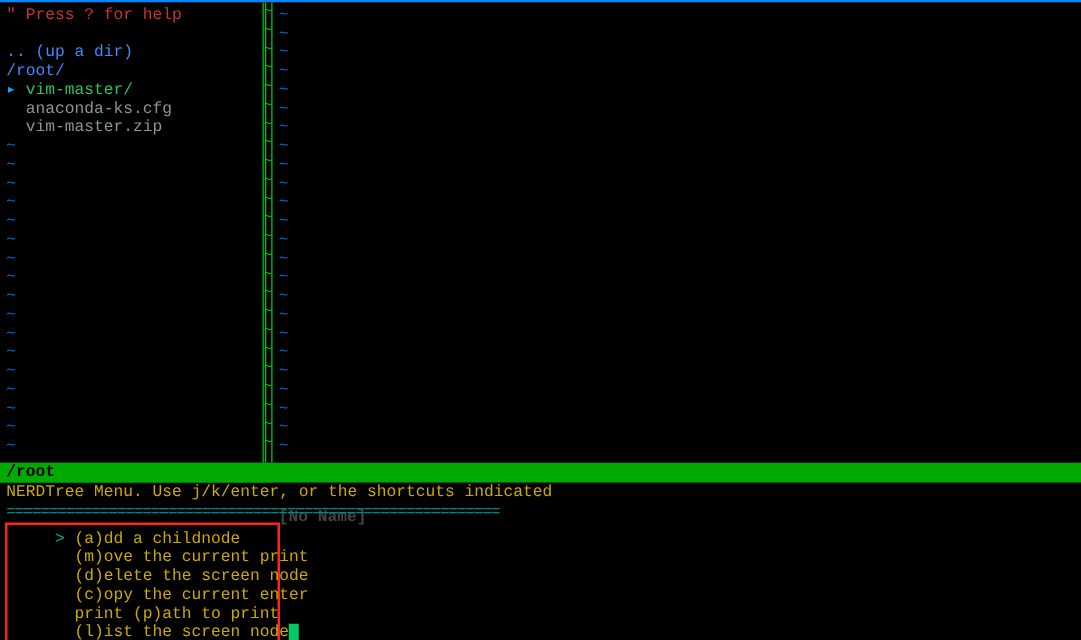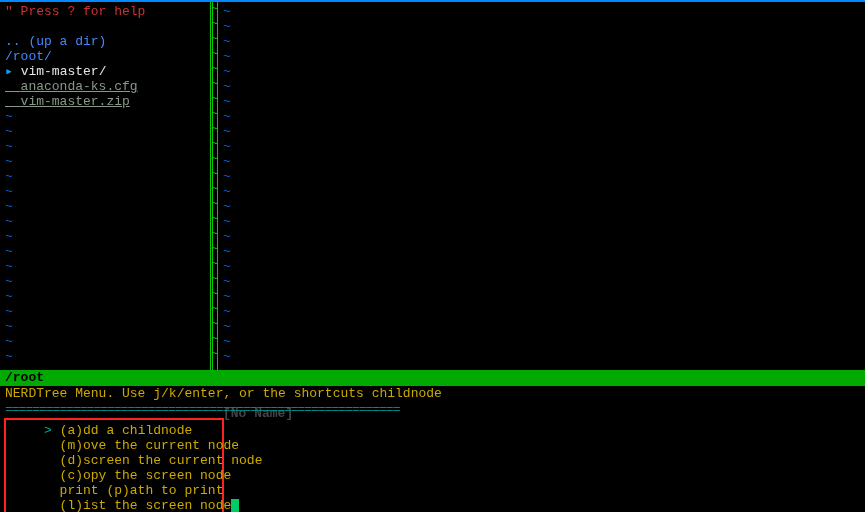--- a/index.html
+++ b/index.html
@@ -44,22 +44,22 @@
     }
     .pane-right {
       flex: 1;
       background: #000;
       padding: 2px 5px;
     }
     .help-text { color: #cc3333; }
     .updir { color: #4488ff; }
     .root-path { color: #4488ff; }
     .tree-marker { color: #00aaff; }
-    .folder { color: #e5e5e5; }
-    .file-gray { color: #889988; text-decoration: underline; }
+    .folder { color: #22c55e; }
+    .file-gray { color: #889988; }
     .tilde { color: #0066dd; }
     .divider-tilde { color: #00cc00; font-size: 12px; }
     .status-bar {
       display: flex;
       height: 16px;
       background: #00aa00;
       color: #000;
       font-weight: bold;
     }
     .status-left {
@@ -191,23 +191,23 @@
     <div class="tilde">~</div>
     <div class="tilde">~</div>
   </div>
 </div>
 
 <div class="status-bar">
   <div class="status-left">/root</div>
   <div class="status-right">[No Name]</div>
 </div>
 
-<div class="menu-prompt">NERDTree Menu. Use j/k/enter, or the shortcuts childnode</div>
+<div class="menu-prompt">NERDTree Menu. Use j/k/enter, or the shortcuts indicated</div>
 <div class="separator-line">==========================================================</div>
 
 <div class="menu-box">
   <div class="menu-item"><span class="menu-marker">&gt;</span> <span>(a)dd a childnode</span></div>
-  <div class="menu-item">  <span>(m)ove the current node</span></div>
-  <div class="menu-item">  <span>(d)screen the current node</span></div>
-  <div class="menu-item">  <span>(c)opy the screen node</span></div>
+  <div class="menu-item">  <span>(m)ove the current print</span></div>
+  <div class="menu-item">  <span>(d)elete the screen node</span></div>
+  <div class="menu-item">  <span>(c)opy the current enter</span></div>
   <div class="menu-item">  <span>print (p)ath to print</span></div>
   <div class="menu-item">  <span>(l)ist the screen node</span><span class="cursor"></span></div>
 </div>
 
 </body></html>

